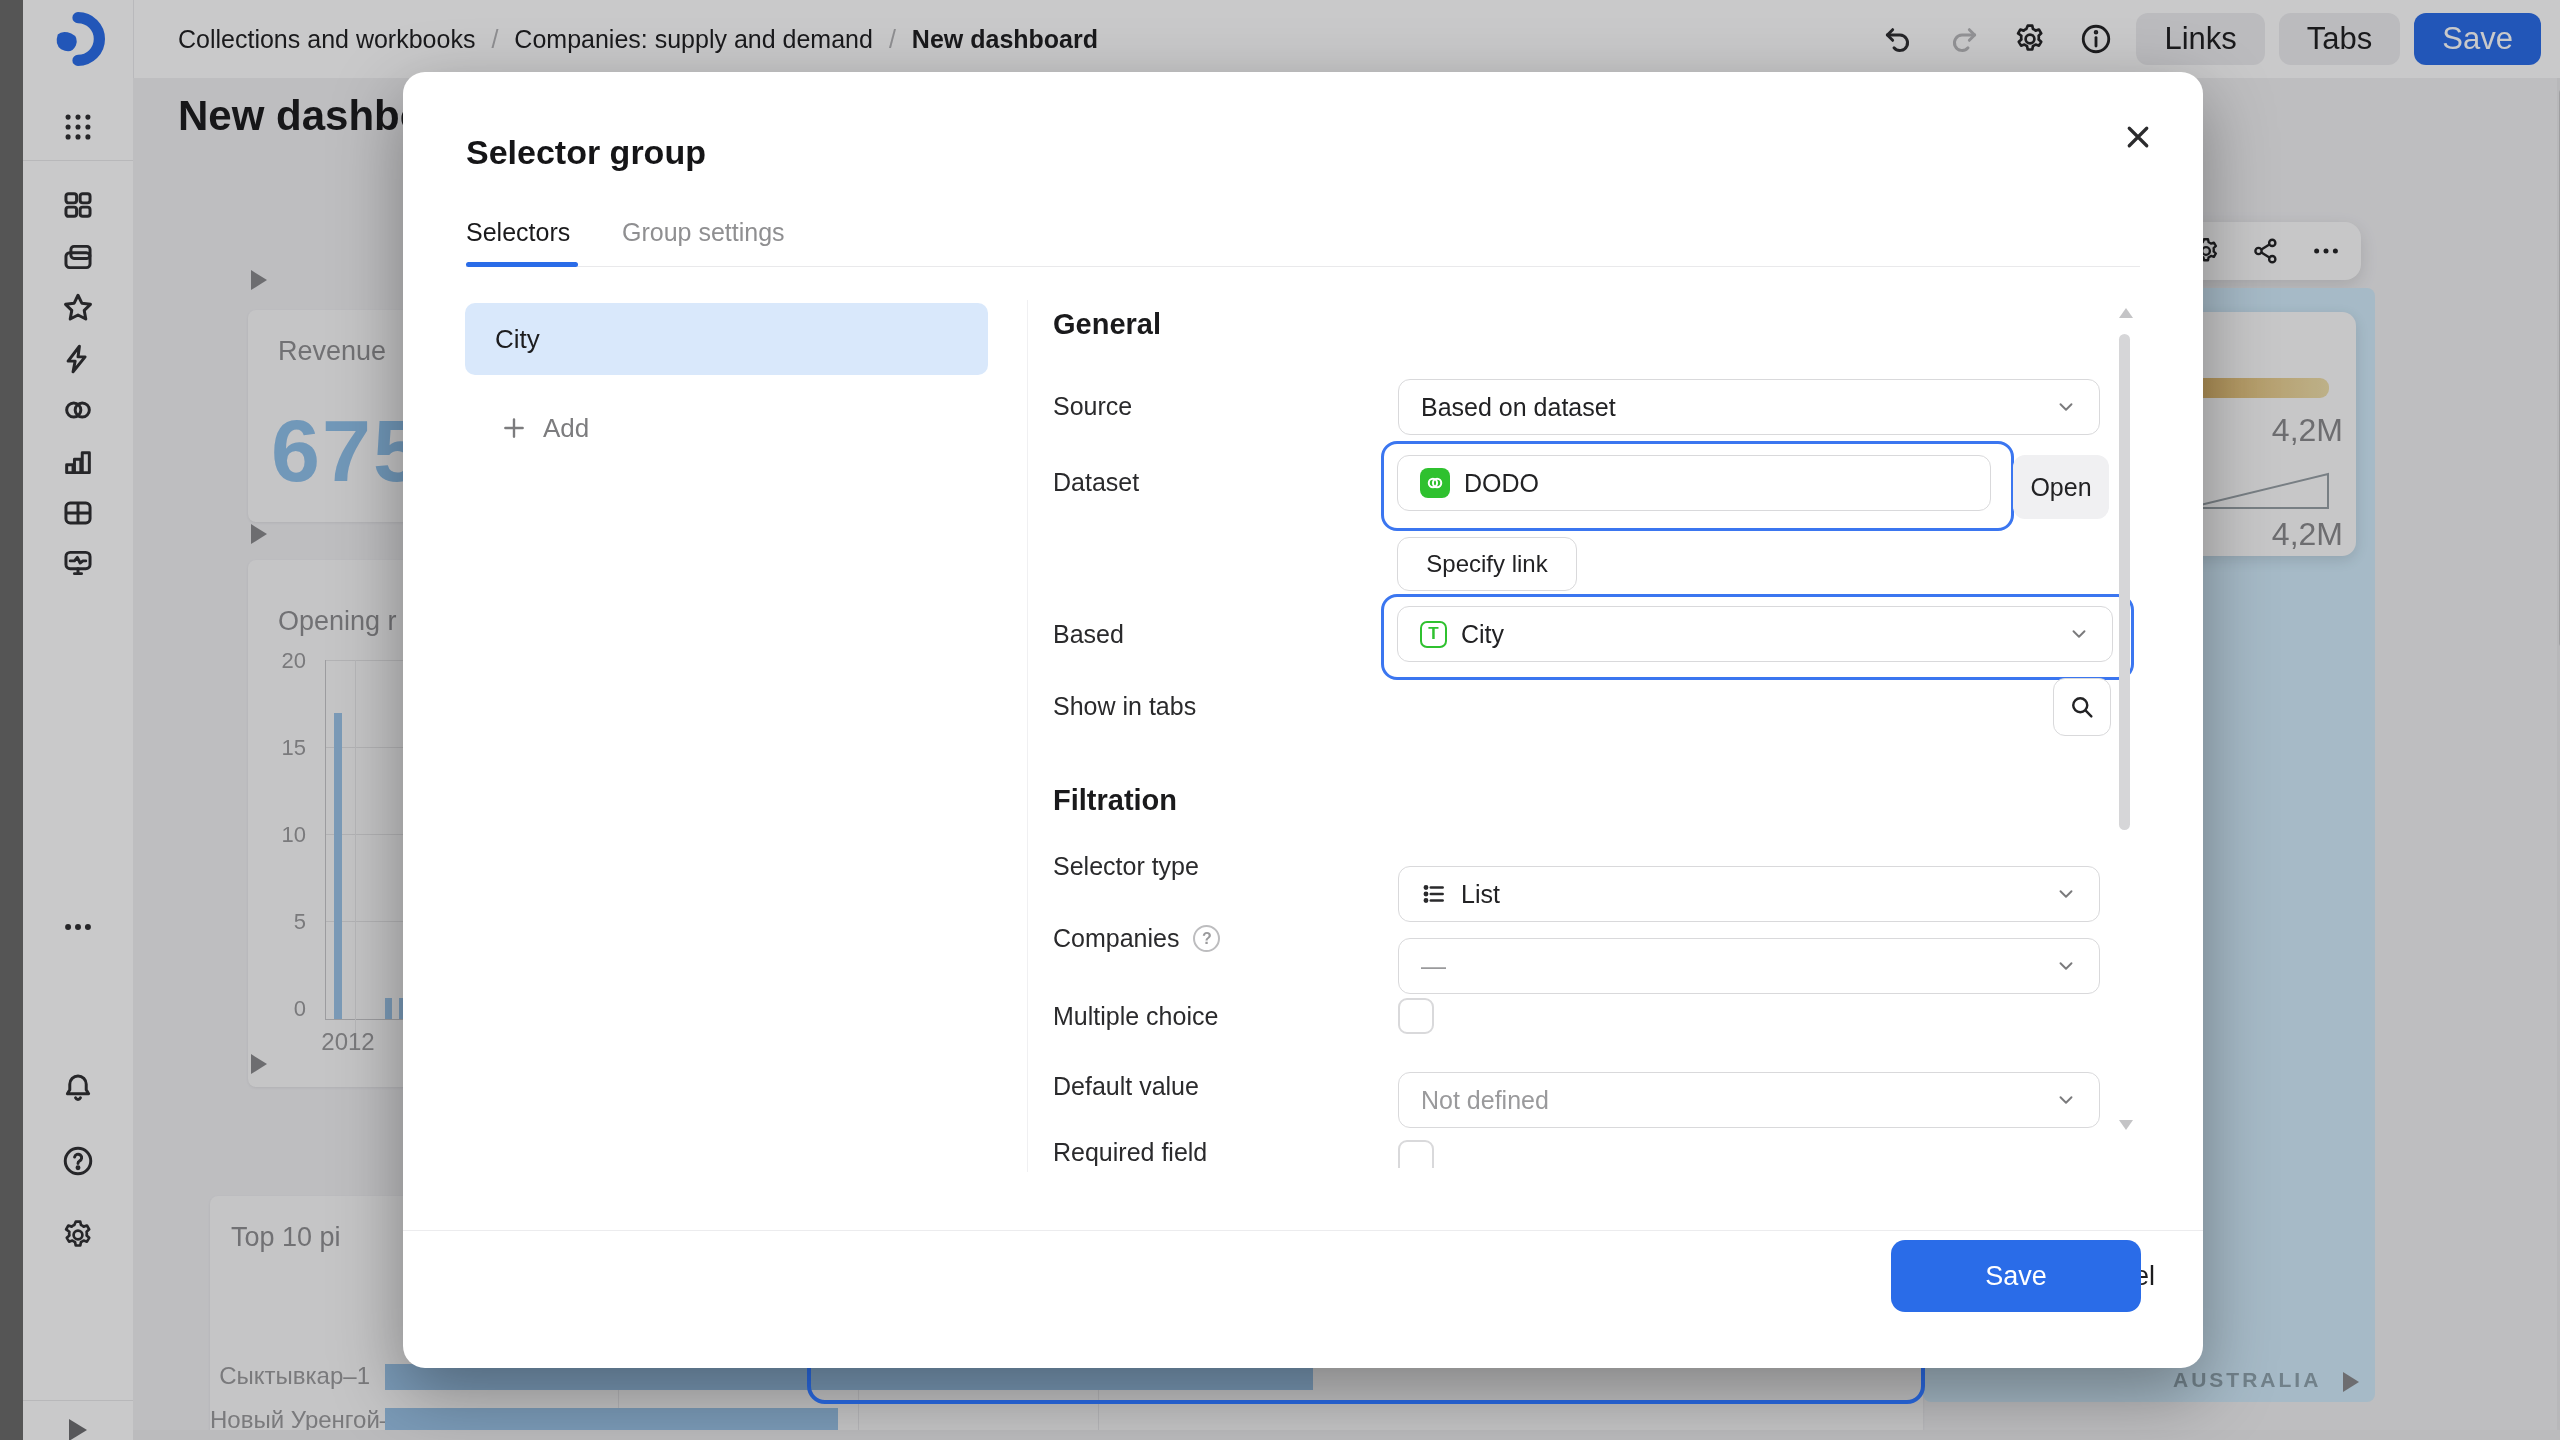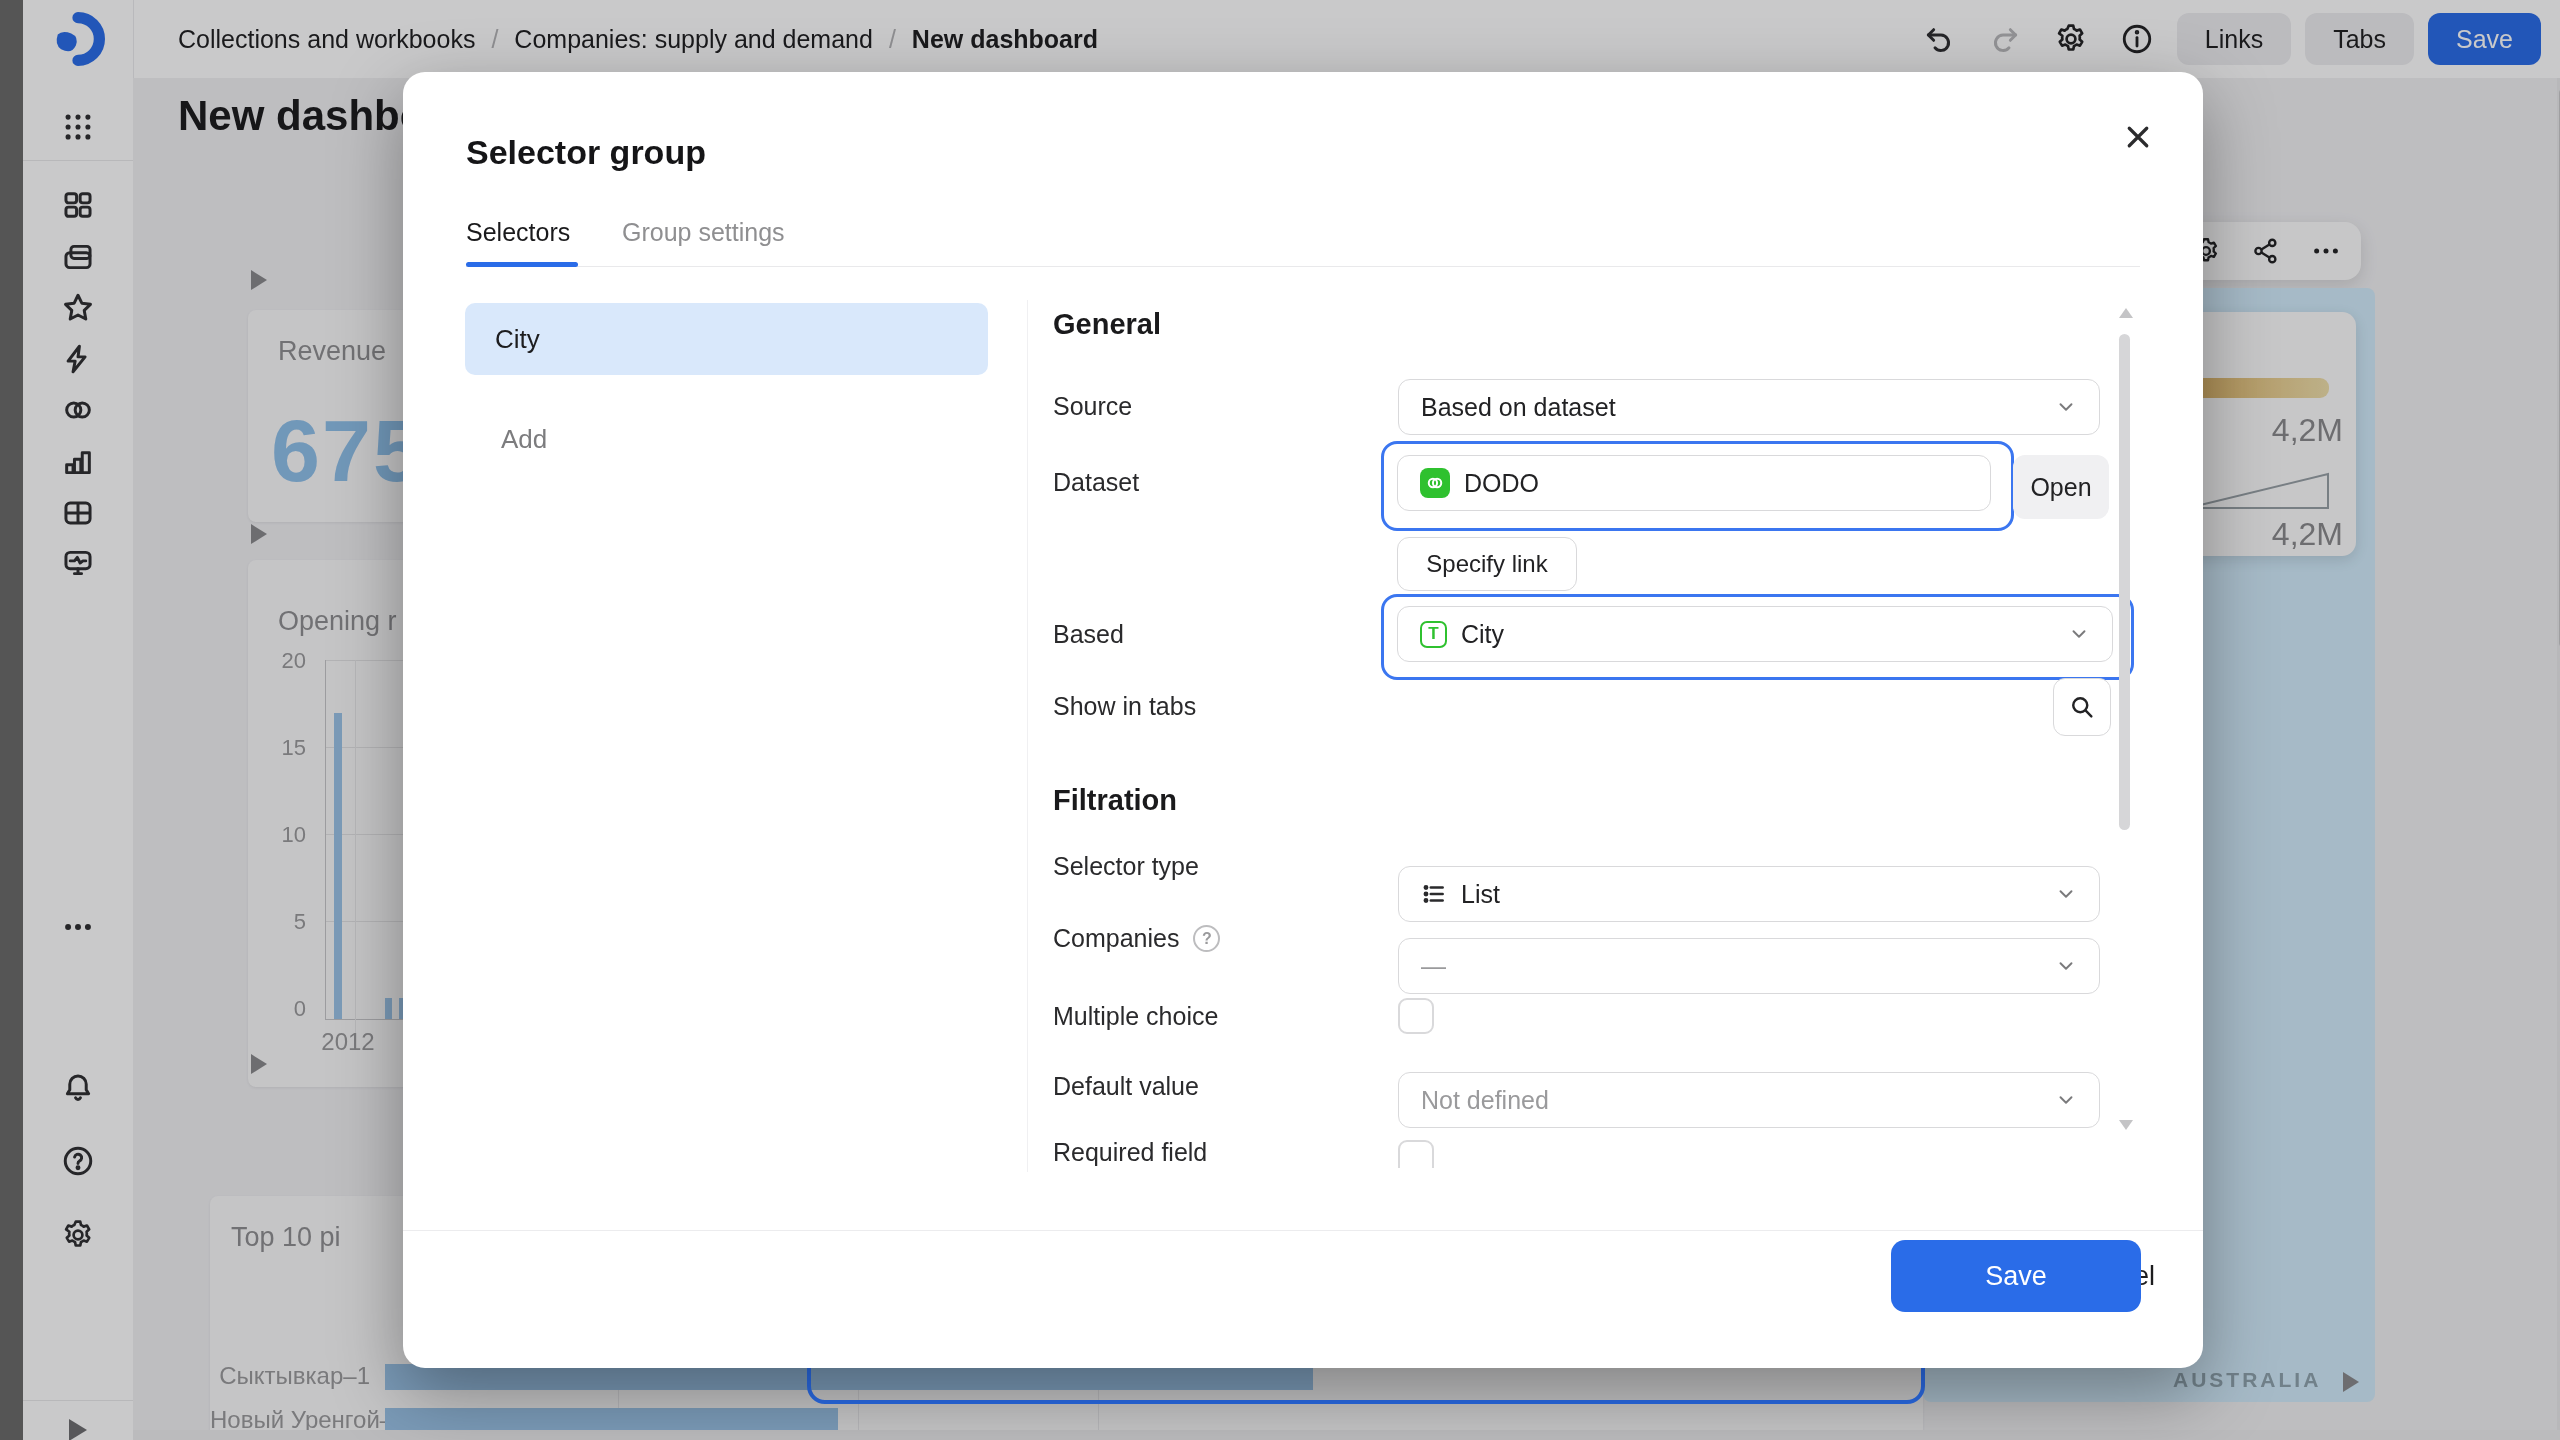--- a/index.html
+++ b/index.html
@@ -7,21 +7,21 @@
           font-family:"Liberation Sans","DejaVu Sans",sans-serif;color:#232325;margin-left:23px;}
   
   .topbar{position:absolute;left:0;top:0;width:2560px;height:78px;background:#fff;z-index:1;}
   .logo-block{position:absolute;left:0;top:0;width:110px;height:78px;border-right:1px solid #ebebed;border-bottom:1px solid #ebebed;display:flex;align-items:center;justify-content:center;cursor:pointer;}
   .breadcrumbs{position:absolute;left:155px;top:0;height:78px;display:flex;align-items:center;gap:16px;font-size:25px;color:#1f1f21;}
   .crumb{cursor:pointer;}
   .crumb.bold{font-weight:700;}
   .crumb-sep{color:#b4b4b6;}
   .tb-actions{position:absolute;right:42px;top:0;height:78px;display:flex;align-items:center;gap:14px;}
   .icon-btn{width:52px;height:52px;display:flex;align-items:center;justify-content:center;border-radius:10px;cursor:pointer;}
-  .tb-btn{height:52px;padding:0 28px;border-radius:12px;background:#eeeef0;display:flex;align-items:center;font-size:25px;color:#1f1f21;cursor:pointer;}
+  .tb-btn{height:52px;padding:0 28px;border-radius:12px;background:#eeeef0;display:flex;align-items:center;font-size:31px;color:#1f1f21;cursor:pointer;}
   .tb-btn.primary{background:var(--accent);color:#fff;}
   
   .sidebar{position:absolute;left:0;top:78px;width:110px;height:1362px;background:#fff;border-right:1px solid #e9e9eb;z-index:1;}
   .sb-item{position:absolute;left:33px;width:44px;height:44px;display:flex;align-items:center;justify-content:center;cursor:pointer;}
   .sb-div{position:absolute;left:0;width:110px;height:1px;background:#e9e9eb;}
   
   .dash{position:absolute;left:110px;top:78px;width:2450px;height:1362px;background:#f1f1f3;z-index:1;overflow:hidden;}
   .dash-title{position:absolute;left:45px;top:14px;font-size:42px;font-weight:700;color:#1b1b1d;white-space:nowrap;}
   .card{position:absolute;background:#fafafa;border-radius:8px;box-shadow:0 1px 3px rgba(0,0,0,0.07);}
   .card-title{position:absolute;font-size:27px;color:#8f8f91;white-space:nowrap;}
@@ -51,21 +51,21 @@
          box-shadow:0 24px 70px rgba(0,0,0,0.35);z-index:10;}
   .m-title{position:absolute;left:63px;top:38px;font-size:34px;font-weight:600;color:#151517;}
   .m-close{position:absolute;left:1712px;top:42px;width:46px;height:46px;display:flex;align-items:center;justify-content:center;cursor:pointer;border-radius:8px;}
   .m-tab{position:absolute;top:146px;font-size:25px;cursor:pointer;}
   .m-tab.active{color:#1a1a1c;font-weight:500;}
   .m-tab.inactive{color:#8f8f91;}
   .m-tab-underline{position:absolute;left:63px;top:190px;width:112px;height:5px;border-radius:3px;background:var(--accent);}
   .m-tab-divider{position:absolute;left:63px;right:63px;top:194px;height:1px;background:#e9e9eb;}
   .m-list-item{position:absolute;left:62px;top:231px;width:523px;height:72px;border-radius:10px;background:var(--selected-item-bg);
                display:flex;align-items:center;padding-left:30px;box-sizing:border-box;font-size:26px;color:#1d1d1f;cursor:pointer;}
-  .m-add{position:absolute;left:98px;top:336px;height:40px;display:flex;align-items:center;gap:16px;font-size:26px;color:#7c7c7e;cursor:pointer;flex-direction:column;}
+  .m-add{position:absolute;left:98px;top:336px;height:40px;display:flex;align-items:center;gap:16px;font-size:26px;color:#7c7c7e;cursor:pointer;}
   .m-separator{position:absolute;left:624px;top:228px;height:872px;width:1px;background:#f0f0f2;}
   .m-heading{position:absolute;left:650px;font-size:29px;font-weight:700;color:#1a1a1c;}
   .m-label{position:absolute;left:650px;font-size:25px;color:#2a2a2c;white-space:nowrap;display:flex;align-items:center;gap:14px;}
   .sel{position:absolute;border:1.5px solid #d9d9db;border-radius:12px;background:#fff;display:flex;align-items:center;
        padding:0 22px;box-sizing:border-box;font-size:25px;color:#222224;cursor:pointer;gap:14px;}
   .sel .chev{margin-left:auto;flex:none;}
   .ghost{color:#9a9a9c;}
   .focus-ring{position:absolute;border:3.5px solid var(--focus-ring);border-radius:16px;}
   .mini-btn{position:absolute;border:1.5px solid #d9d9db;border-radius:12px;background:#fff;display:flex;align-items:center;justify-content:center;font-size:24px;color:#222224;cursor:pointer;}
   .gray-btn{position:absolute;border-radius:12px;background:#f0f0f2;display:flex;align-items:center;justify-content:center;font-size:25px;color:#222224;cursor:pointer;}

